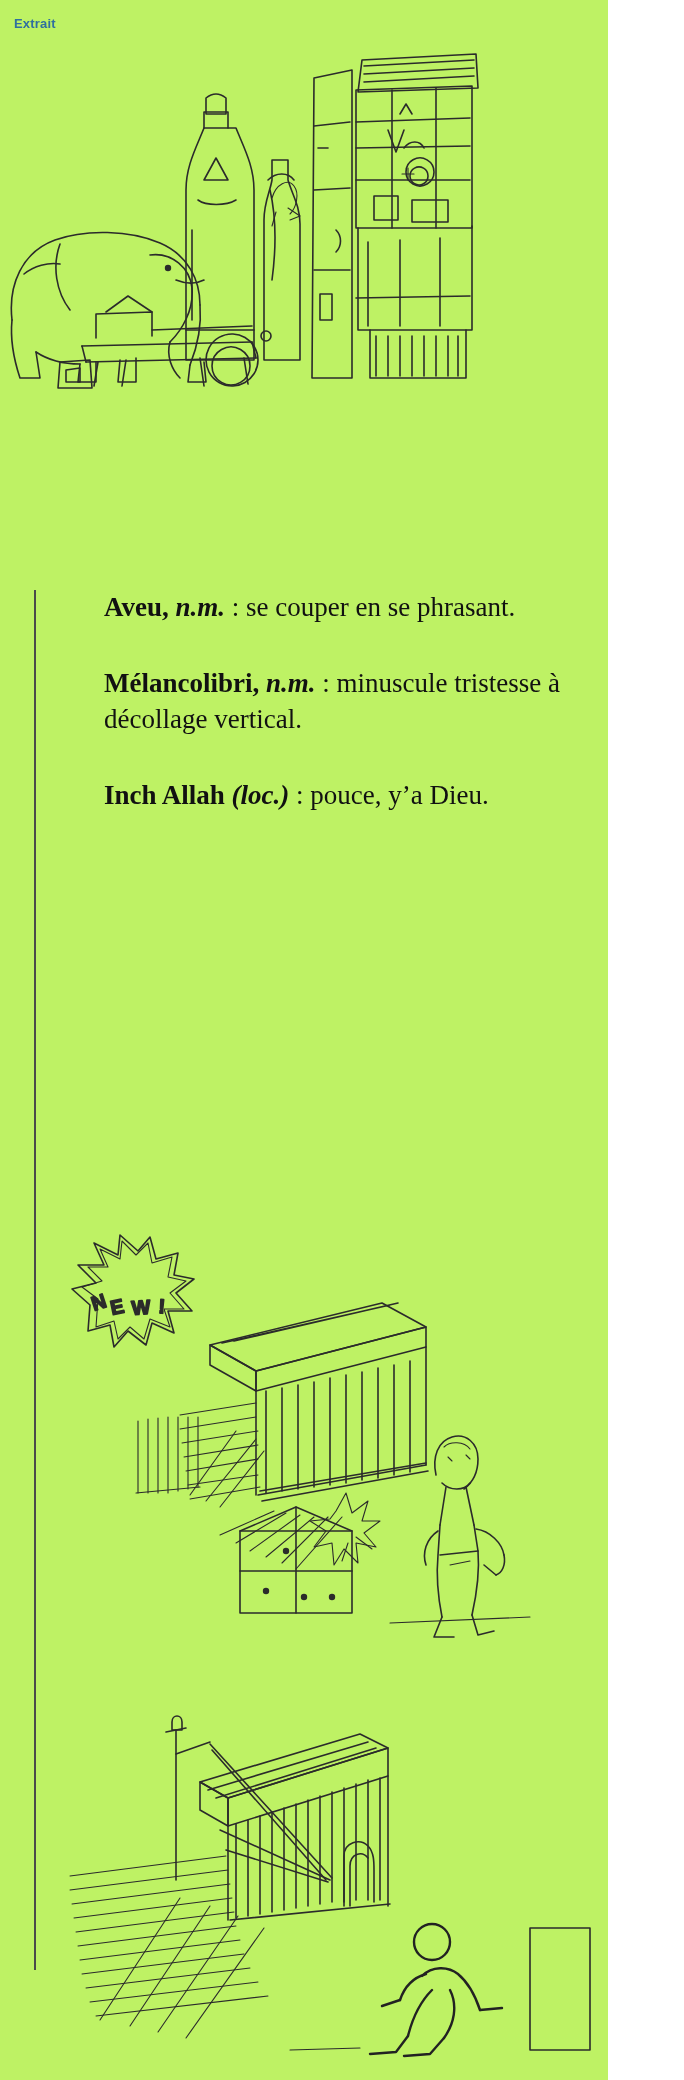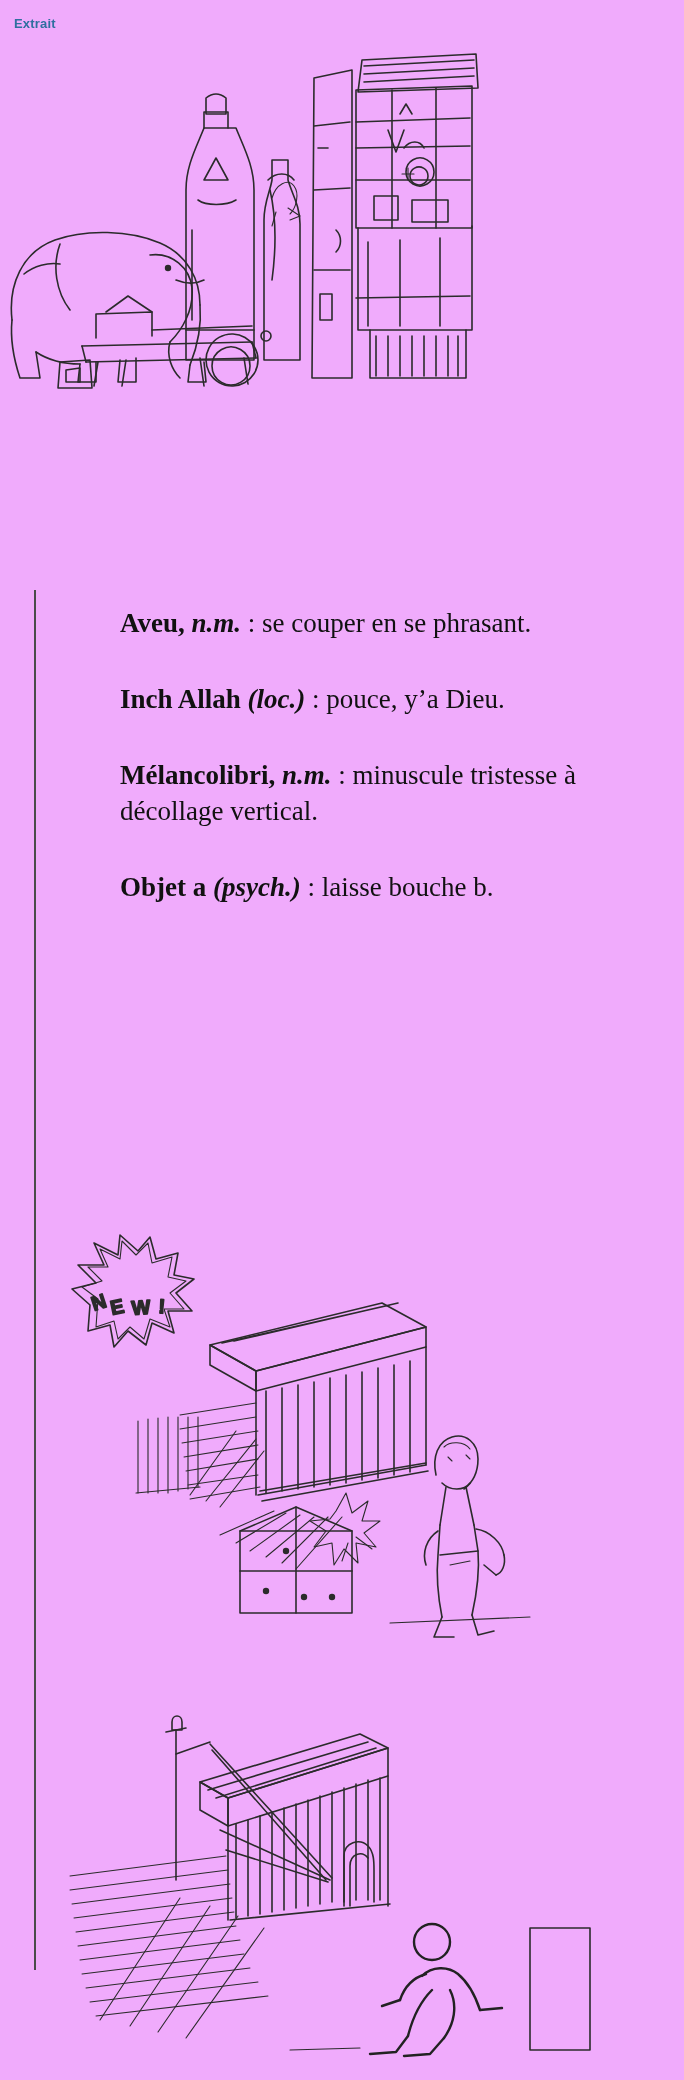--- a/index.html
+++ b/index.html
@@ -7,24 +7,24 @@
     padding: 0;
     background: #ffffff;
   }
   body {
     width: 684px;
     min-height: 2080px;
     font-family: "Liberation Serif", serif;
     position: relative;
   }
   .page {
-    width: 684px;
+    width: 608px;
     min-height: 2080px;
     position: relative;
-    background: #f0abfc;
+    background: #bef264;
     box-sizing: border-box;
   }
   .label-extrait {
     position: absolute;
     left: 14px;
     top: 16px;
     font-family: "Liberation Sans", sans-serif;
     font-size: 13px;
     font-weight: bold;
     color: #2f6f9f;
@@ -50,21 +50,21 @@
   }
   .defs-rule {
     position: absolute;
     left: 0;
     top: 0;
     width: 2px;
     height: 1380px;
     background: #4a4a4a;
   }
   .defs-list {
-    margin: 16px;
+    margin: 0;
     padding: 0 0 0 70px;
     list-style: none;
   }
   .def-entry {
     font-family: "Liberation Serif", serif;
     font-size: 27px;
     line-height: 1.33;
     color: #111111;
     margin: 0 0 40px 0;
     max-width: 560px;
@@ -209,30 +209,27 @@
   <div class="defs-wrap">
     <div class="defs-rule"></div>
     <ul class="defs-list">
 
       <li class="def-entry">
         <span class="term">Aveu,</span><span>&nbsp;</span><span class="pos">n.m.</span><span class="sep"> : </span><span class="gloss">se couper en se phrasant.</span>
       </li>
 
 
       <li class="def-entry">
+        <span class="term">Mélancolibri,</span><span>&nbsp;</span><span class="pos">n.m.</span><span class="sep"> : </span><span class="gloss">minuscule tristesse à décollage vertical.</span>
+      </li>
+
+      <li class="def-entry">
         <span class="term">Inch Allah</span><span>&nbsp;</span><span class="pos">(loc.)</span><span class="sep"> : </span><span class="gloss">pouce, y’a Dieu.</span>
       </li>
 
-      <li class="def-entry">
-        <span class="term">Mélancolibri,</span><span>&nbsp;</span><span class="pos">n.m.</span><span class="sep"> : </span><span class="gloss">minuscule tristesse à décollage vertical.</span>
-      </li>
-
-      <li class="def-entry">
-        <span class="term">Objet a</span><span>&nbsp;</span><span class="pos">(psych.)</span><span class="sep"> : </span><span class="gloss">laisse bouche b.</span>
-      </li>
 
     </ul>
   </div>
 
   <div class="illus-mid">
     <svg width="600" height="420" viewBox="0 0 600 420" role="img" aria-label="ink drawing">
       <title>Dessin a l'encre : temple grec avec etoile NEW!, maison et personnage</title>
 
       <g class="ink" transform="translate(10,10)">
         <path d="M20 70 L2 54 L26 48 L8 30 L34 30 L24 8 L48 20 L50 0 L68 16 L80 2 L86 24 L108 18 L104 40 L124 44 L106 58 L122 76 L98 76 L104 98 L82 88 L76 110 L58 96 L44 112 L40 90 L18 96 Z"></path>

